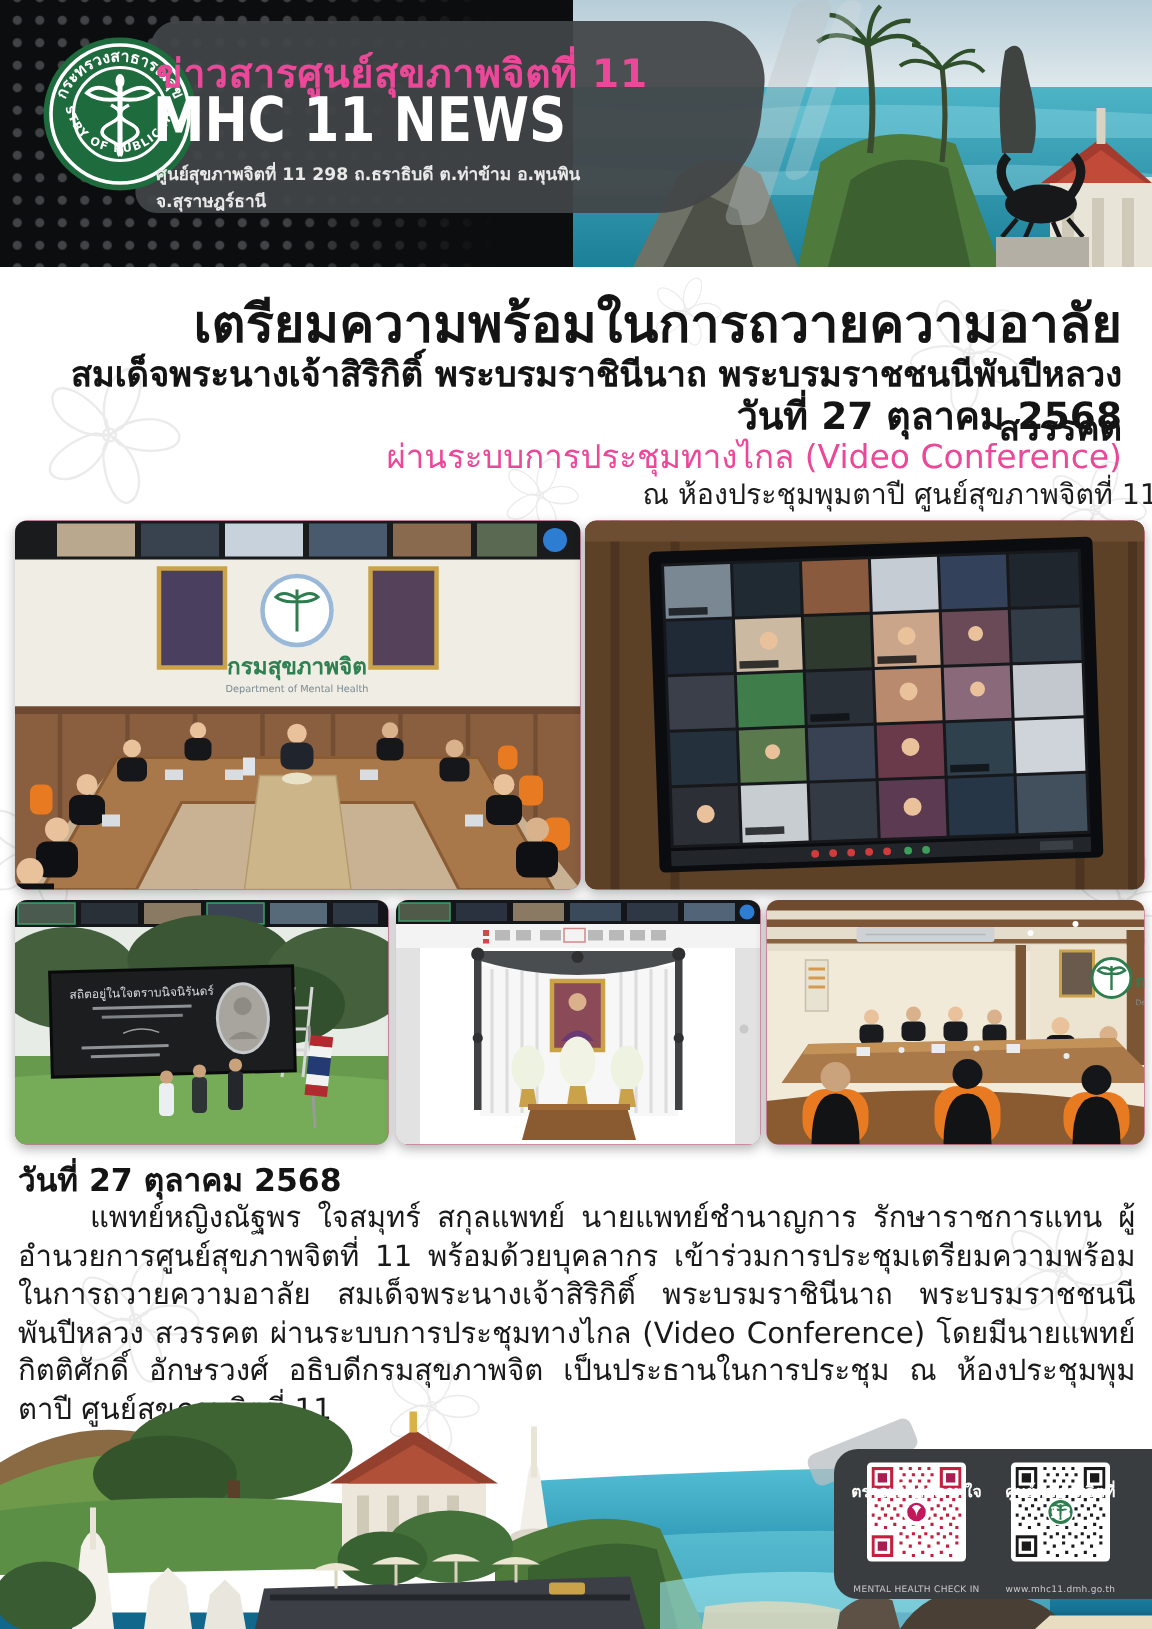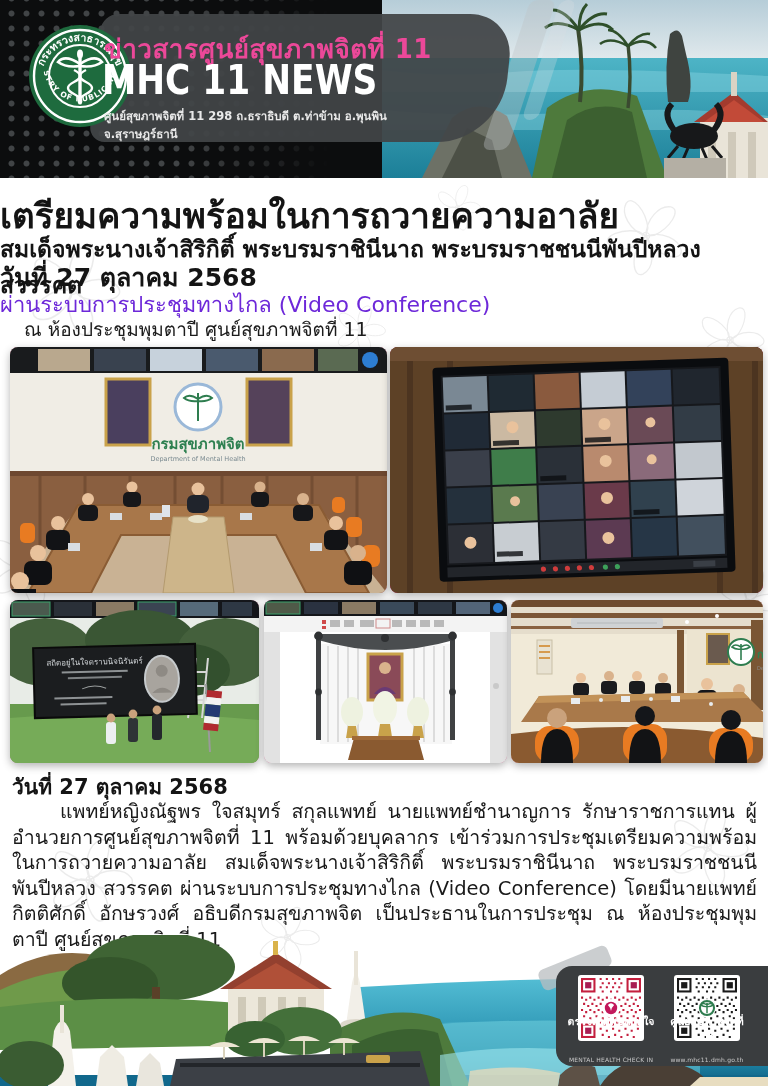--- a/index.html
+++ b/index.html
@@ -36,25 +36,25 @@
   .hd-title { left:104px; top:28px; width:340px; font-size:26px; font-weight:800; color:#ec4899; letter-spacing:.5px; }
   .hd-brand { left:102px; top:56px; width:420px; font-size:41px; font-weight:900; color:#ffffff;
     letter-spacing:0px; transform:scaleX(.84); transform-origin:left top; }
   .hd-addr  { left:104px; top:107px; width:330px; font-size:11.5px; color:#e9e9e9;font-weight:bold; }
   .hd-logo { left:28px; top:24px; width:104px; height:104px; }
 
   
   .wm { opacity:.55; pointer-events:none; }
 
   
-  .headline { left:0; width:748px; text-align:left; }
+  .headline { left:0; width:748px; text-align:right; }
   .hl1 { top:188px; font-size:35px; font-weight:900; }
   .hl2 { top:231px; font-size:23px; font-weight:800; }
   .hl3 { top:257px; font-size:25px; font-weight:800; }
-  .hl4 { top:287px; font-size:22px; font-weight:500; color:#6d28d9; }
+  .hl4 { top:287px; font-size:22px; font-weight:500; color:#ec4899; }
   .hl5 { top:314px; font-size:19px; font-weight:500; color:#1c1c1c;margin-left:24px; }
 
   
   .photo { border-radius:8px; overflow:hidden; box-shadow:0 3px 8px rgba(0,0,0,.30); background:#be185d; }
   .photo svg { display:block; width:100%; height:100%; }
   #photoA { left:10px;  top:347px; width:377px; height:246px; }
   #photoB { left:390px; top:347px; width:373px; height:246px; }
   #photoC { left:10px;  top:600px; width:249px; height:163px; }
   #photoD { left:264px; top:600px; width:243px; height:163px; }
   #photoE { left:511px; top:600px; width:252px; height:163px; }
@@ -68,21 +68,21 @@
 
   
   .f-collage { left:0; top:935px; width:768px; height:151px; }
   .f-swoosh { left:538px; top:957px; width:74px; height:22px;
     background:rgba(185,190,192,.75); transform:rotate(-22deg); border-radius:6px; }
   .f-panel { left:556px; top:966px; width:212px; height:100px;
     background:#3a3d3f; border-radius:16px 0 0 16px; }
   .qr-tile { top:975px; width:66px; height:66px; background:#fff; border-radius:3px; padding:3px; }
   #qr-left  { left:578px; }
   #qr-right { left:674px; }
-  .qr-label-th { top:1013px; width:90px; text-align:center; font-size:10.5px; font-weight:800; color:#ffffff; }
+  .qr-label-th { top:986px; width:90px; text-align:center; font-size:10.5px; font-weight:800; color:#ffffff; }
   .qr-label-en { top:1056px; width:96px; text-align:center; font-size:6px; color:#c9c9c9; letter-spacing:.2px; }
   #qlt-th { left:566px; } #qlt-en { left:563px; }
   #qrt-th { left:662px; } #qrt-en { left:659px; }
 </style>
 </head>
 <body>
 
 <svg width="0" height="0" style="position:absolute">
   <defs>
     <g id="fl" fill="none" stroke="#dcdcdc" stroke-width="1.3">

